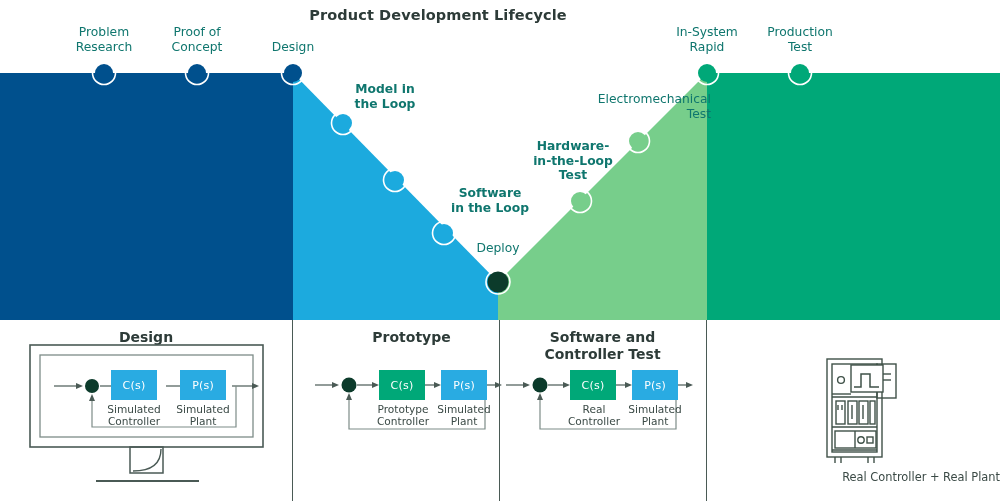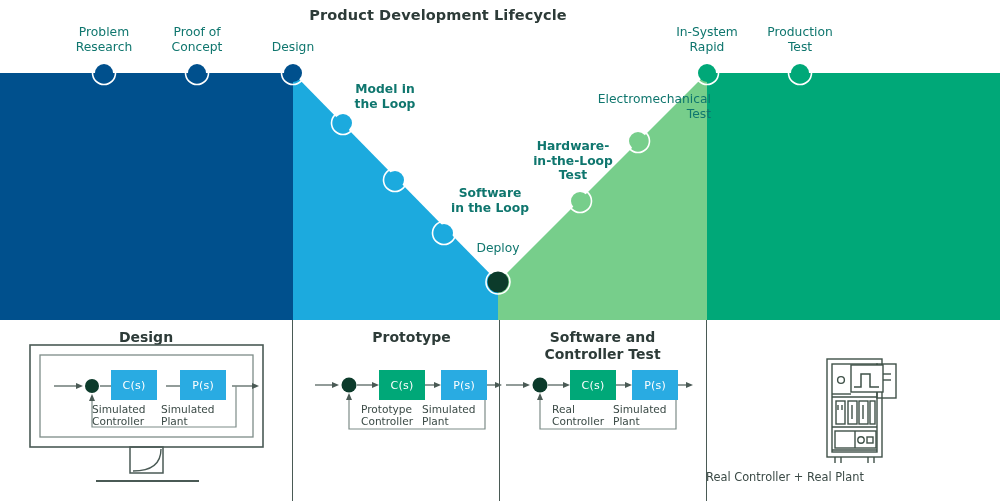--- a/index.html
+++ b/index.html
@@ -68,42 +68,42 @@
     top: 9px;
     text-align: center;
     font-size: 14px;
     font-weight: bold;
     line-height: 17px;
     color: #2d3b38;
   }
   .panel-caption {
     position: absolute;
     left: 0; right: 0;
-    text-align: left;
+    text-align: right;
     font-size: 11.5px;
     color: #3b4a46;
   }
 
   
   .blk {
     position: absolute;
     box-sizing: border-box;
     color: #ffffff;
     font-size: 11px;
     text-align: center;
     display: flex;
     align-items: center;
     justify-content: center;
     letter-spacing: .2px;
   }
   .blk-cyan { background: #29abe2; }
   .blk-green { background: #00a878; }
   .blk-caption {
     position: absolute;
-    text-align: left;
+    text-align: center;
     font-size: 10.6px;
     line-height: 12.4px;
     color: #3b4a46;
     white-space: pre-line;
   }
   .mono-note { font-size: 11.4px; }
 </style>
 </head>
 <body>
 

